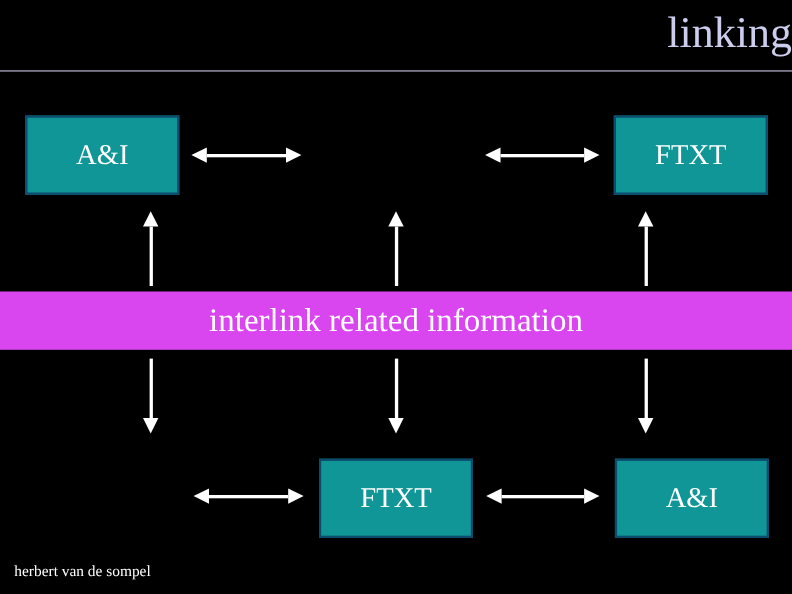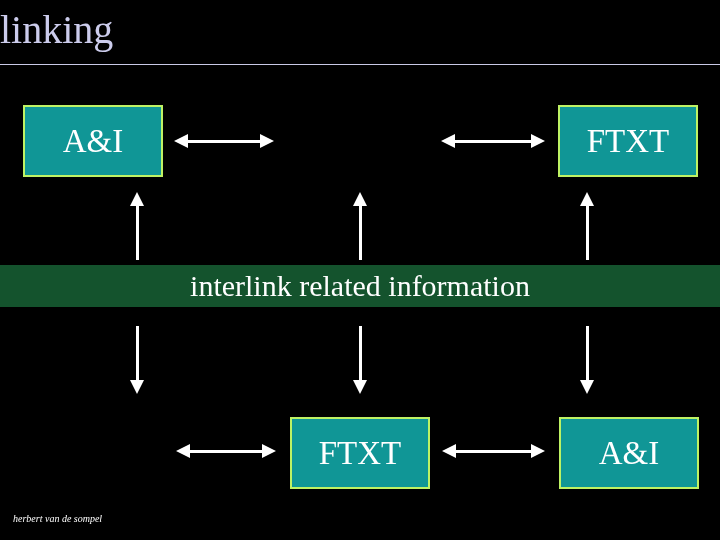--- a/index.html
+++ b/index.html
@@ -13,41 +13,41 @@
     height: 540px;
     background: #000000;
     overflow: hidden;
     font-family: "Liberation Serif", "DejaVu Serif", serif;
   }
   .title {
     position: absolute;
     top: 6px;
     left: 0;
     width: 720px;
-    text-align: left;
+    text-align: right;
     color: #ccccec;
     font-size: 40px;
     line-height: 1.2;
   }
   .title-rule {
     position: absolute;
     top: 64px;
     left: 0;
     width: 720px;
     height: 1px;
     background: #c9c9e6;
   }
   .box {
     position: absolute;
     width: 136px;
     height: 68px;
     background: #109696;
-    border: 2px solid #bef264;
+    border: 2px solid #0c4a6e;
     color: #ffffff;
-    font-size: 33px;
+    font-size: 26px;
     display: flex;
     align-items: center;
     justify-content: center;
     white-space: nowrap;
   }
   .b-tl { left: 23px;  top: 105px; }
   .b-tm { left: 290px; top: 105px; }
   .b-tr { left: 558px; top: 105px; }
   .b-bl { left: 24px;  top: 417px; }
   .b-bm { left: 290px; top: 417px; }
@@ -82,36 +82,35 @@
   .vd-3 { left: 580px; top: 326px; height: 68px; }
   .vh-up   { width: 0; height: 0; border-left: 7px solid transparent; border-right: 7px solid transparent; border-bottom: 14px solid #ffffff; }
   .vh-down { width: 0; height: 0; border-left: 7px solid transparent; border-right: 7px solid transparent; border-top: 14px solid #ffffff; }
   .vs { width: 3px; background: #ffffff; flex: 1; }
 
   .band {
     position: absolute;
     left: 0;
     top: 265px;
     width: 720px;
-    height: 42px;
-    background: #14532d;
+    height: 53px;
+    background: #d946ef;
     display: flex;
     align-items: center;
     justify-content: center;
     color: #ffffff;
     font-size: 30px;
     white-space: nowrap;
   }
   .footer {
     position: absolute;
     left: 13px;
     top: 513px;
     color: #ffffff;
-    font-size: 10px;
-    font-style: italic;
+    font-size: 14px;
   }
 </style>
 </head>
 <body>
 
 <div class="slide">
 
   <div class="title">linking</div>
   <div class="title-rule"></div>
 

